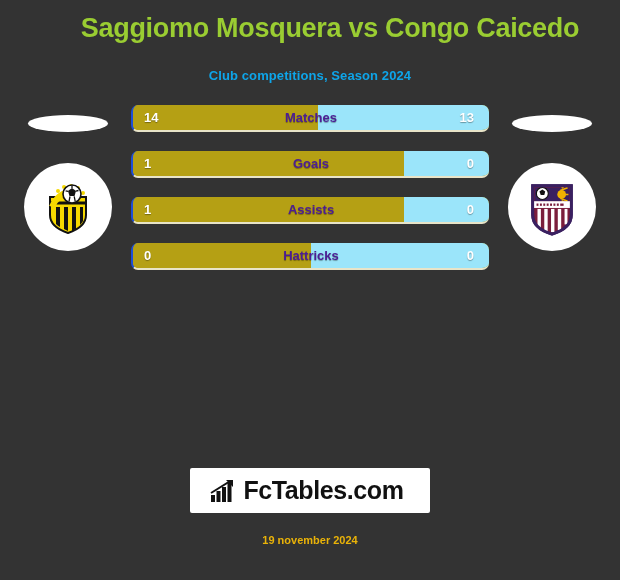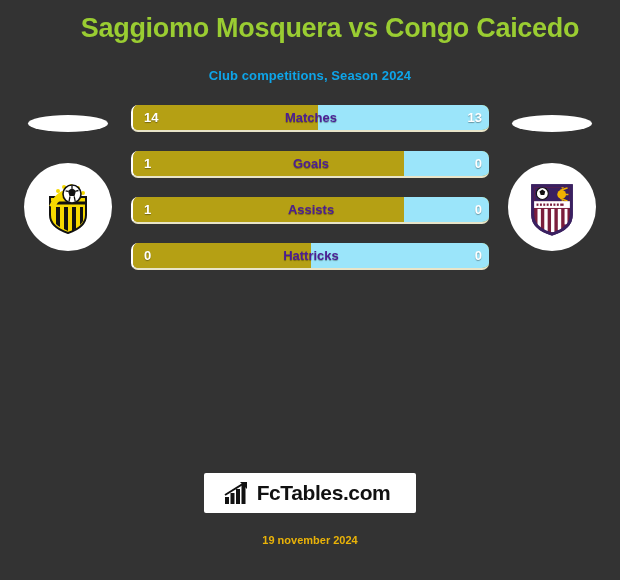--- a/index.html
+++ b/index.html
@@ -83,21 +83,21 @@
     top: 0;
     width: 358px;
   }
   .stat-row {
     position: relative;
     height: 27px;
     margin-bottom: 19px;
     border-radius: 7px;
     overflow: hidden;
     background: #B5A014;
-    border-left: 2px solid #ffffff;
+    border-left: 2px solid #1d4ed8;
     border-bottom: 2px solid #e8e4c8;
     box-sizing: border-box;
   }
   .bar-home {
     position: absolute;
     left: 0; top: 0; bottom: 0;
     background: #B5A014;
   }
   .bar-away {
     position: absolute;
@@ -122,41 +122,41 @@
     top: 0; bottom: 0;
     display: flex;
     align-items: center;
     color: #ffffff;
     font-size: 13px;
     font-weight: bold;
     text-shadow: 0 1px 1px rgba(0,0,0,.35);
     z-index: 3;
   }
   .stat-home-val { left: 11px; }
-  .stat-away-val { right: 7px; }
+  .stat-away-val { right: 15px; }
 
   
   .footer {
     position: absolute;
     left: 0;
     right: 0;
     bottom: 34px;
     text-align: center;
   }
   .brand {
     display: inline-flex;
     align-items: center;
     gap: 7px;
     background: #ffffff;
     padding: 8px 26px 8px 20px;
     border-radius: 2px;
   }
   .brand-name {
     color: #111111;
-    font-size: 21px;
+    font-size: 25px;
     font-weight: bold;
     letter-spacing: -0.4px;
   }
   .brand-icon { display: block; }
   .date {
     margin-top: 21px;
     color: #eab308;
     font-size: 11px;
     font-weight: bold;
   }

